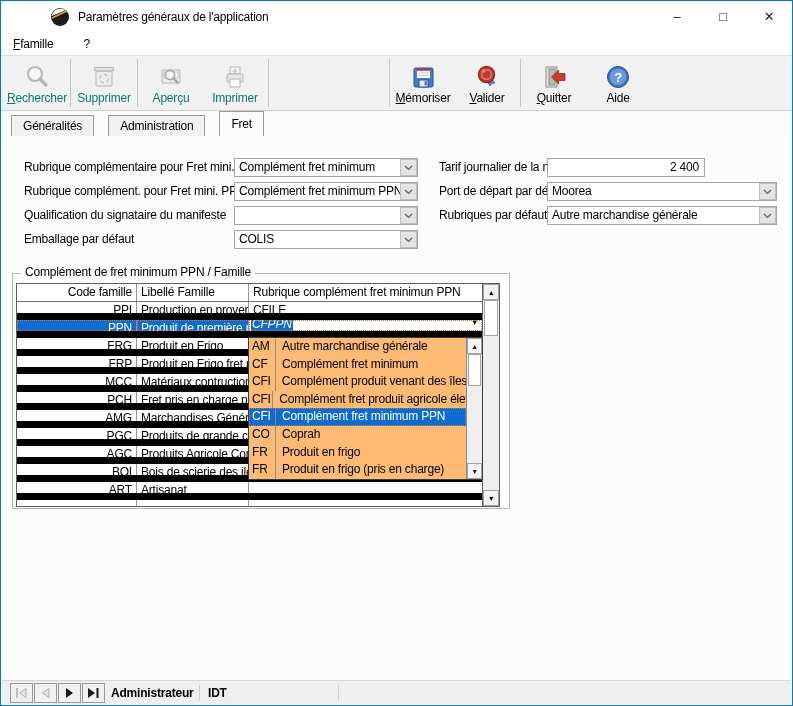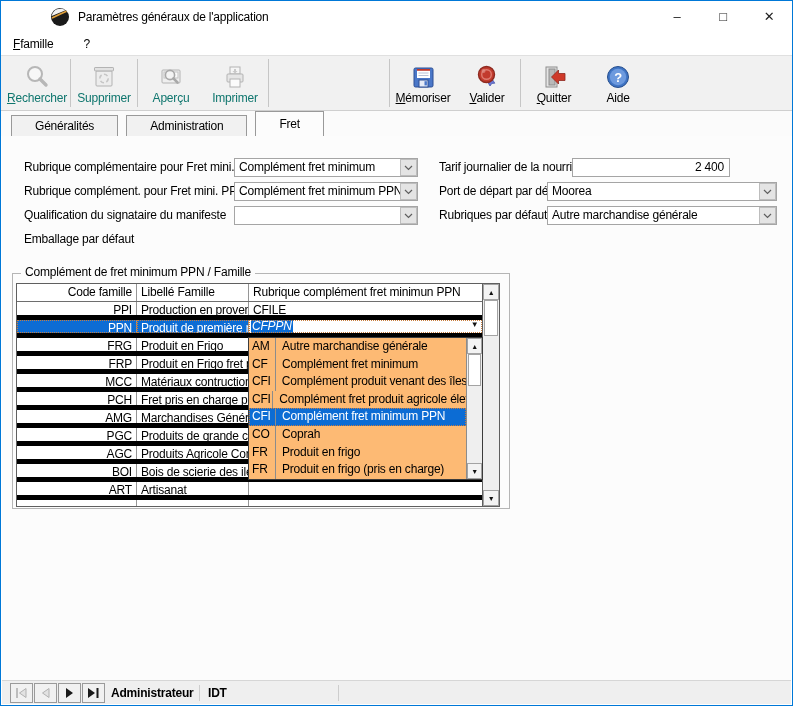--- a/index.html
+++ b/index.html
@@ -23,39 +23,39 @@
   
   .toolbar { height:56px; background:#f1f1f1; border-top:1px solid #e0e0e0; border-bottom:1px solid #cfcfcf; display:flex; align-items:stretch; padding:2px 0 2px 4px; }
   .tbtn { width:64px; display:flex; flex-direction:column; align-items:center; justify-content:flex-end; padding-bottom:3px; gap:1px; }
   .tbtn .ticon { height:28px; display:flex; align-items:flex-end; }
   .tbtn.disabled { color:#0f766e; }
   .tsep { width:1px; background:#c6c6c6; margin:1px 1px; }
   .tspacer { width:118px; }
 
   
   .tabstrip { height:25px; background:#fbfbfb; display:flex; align-items:flex-end; padding-left:10px; }
-  .tab { height:21px; display:flex; align-items:center; padding:0 23px; background:#f1f1f1; border:1px solid #999; border-bottom:none; margin-right:8px; }
+  .tab { height:21px; display:flex; align-items:center; padding:0 11px; background:#f1f1f1; border:1px solid #999; border-bottom:none; margin-right:14px; }
   .tab.active { height:25px; background:#fcfcfc; position:relative; z-index:3; }
 
   
   .content { position:absolute; top:135px; left:1px; right:1px; bottom:25px; background:#fcfcfc; }
   .f-label { position:absolute; height:19px; line-height:19px; white-space:nowrap; }
   .combo { position:absolute; height:19px; background:#fff; border:1px solid #a5a5a5; display:flex; align-items:center; }
   .combo-val { flex:1; padding-left:4px; line-height:17px; white-space:nowrap; overflow:hidden; }
   .combo-btn { width:17px; height:17px; background:#e4e4e4; border:1px solid #bdbdbd; display:flex; align-items:center; justify-content:center; }
-  .tinput { position:absolute; height:19px; background:#fff; border:1px solid #a5a5a5; text-align:right; padding:0 5px; line-height:17px;margin-left:25px; }
+  .tinput { position:absolute; height:19px; background:#fff; border:1px solid #a5a5a5; text-align:right; padding:0 5px; line-height:17px; }
 
   
   .groupbox { position:absolute; left:10px; top:137px; width:498px; height:236px; border:1px solid #b5b5b5; }
   .group-title { position:absolute; top:-9px; left:8px; background:#fcfcfc; padding:0 4px; }
 
   
   .tbl { position:absolute; left:14px; top:147px; width:484px; height:224px; border:1px solid #5f5f5f; background:#fff; display:flex; }
   .tbl-grid { width:465px; overflow:hidden; }
-  .trow { display:flex; height:18px; border-bottom:5px solid #000000; background:#fff; }
+  .trow { display:flex; height:18px; border-bottom:7px solid #000000; background:#fff; }
   .trow.head { border-bottom:1px solid #6e6e6e; }
   .cell { border-right:1px solid #969696; padding:0 4px; line-height:16px; white-space:nowrap; overflow:hidden; }
   .c1 { width:120px;text-align:right; } .c2 { width:112px; } .c3 { width:233px; border-right:none; }
   .trow.selected .c1, .trow.selected .c2 { background:#0c6cd4; color:#ffffff; outline:1px dotted #c87d3e; outline-offset:-1px; }
   .trow.editing .c3 { padding:0 0 0 2px; display:flex; align-items:flex-end; outline:1px dotted #c87d3e; outline-offset:-1px;font-style:italic; }
   .trow.editing .c3 .val { background:#0c6cd4; color:#fff; padding:0 1px; line-height:14px; }
   .drop-arrow { display:none; }
   .trow.editing .drop-arrow { display:block; margin-left:auto; width:15px; font-size:8px; text-align:center; color:#111; }
 
   
@@ -224,20 +224,28 @@
     <div class="combo" style="left:232px;top:46px;width:184px">
       <span class="combo-val">Complément fret minimum PPN</span>
       <span class="combo-btn">
           <svg width="9" height="6" viewBox="0 0 9 6">
             <polyline points="1,1 4.5,4.5 8,1" fill="none" stroke="#5f5f5f" stroke-width="1.2"></polyline>
           </svg>
         </span>
     </div>
     <div class="combo" style="left:232px;top:70px;width:184px">
       <span class="combo-val"></span>
+      <span class="combo-btn">
+          <svg width="9" height="6" viewBox="0 0 9 6">
+            <polyline points="1,1 4.5,4.5 8,1" fill="none" stroke="#5f5f5f" stroke-width="1.2"></polyline>
+          </svg>
+        </span>
+    </div>
+    <div class="combo" style="left:232px;top:94px;width:184px">
+      <span class="combo-val">COLIS</span>
       <span class="combo-btn">
           <svg width="9" height="6" viewBox="0 0 9 6">
             <polyline points="1,1 4.5,4.5 8,1" fill="none" stroke="#5f5f5f" stroke-width="1.2"></polyline>
           </svg>
         </span>
     </div>
 
     <div class="f-label" style="left:437px;top:22px">Tarif journalier de la nourriture</div>
     <div class="f-label" style="left:437px;top:46px">Port de départ par défaut</div>
     <div class="f-label" style="left:437px;top:70px">Rubriques par défaut</div>

